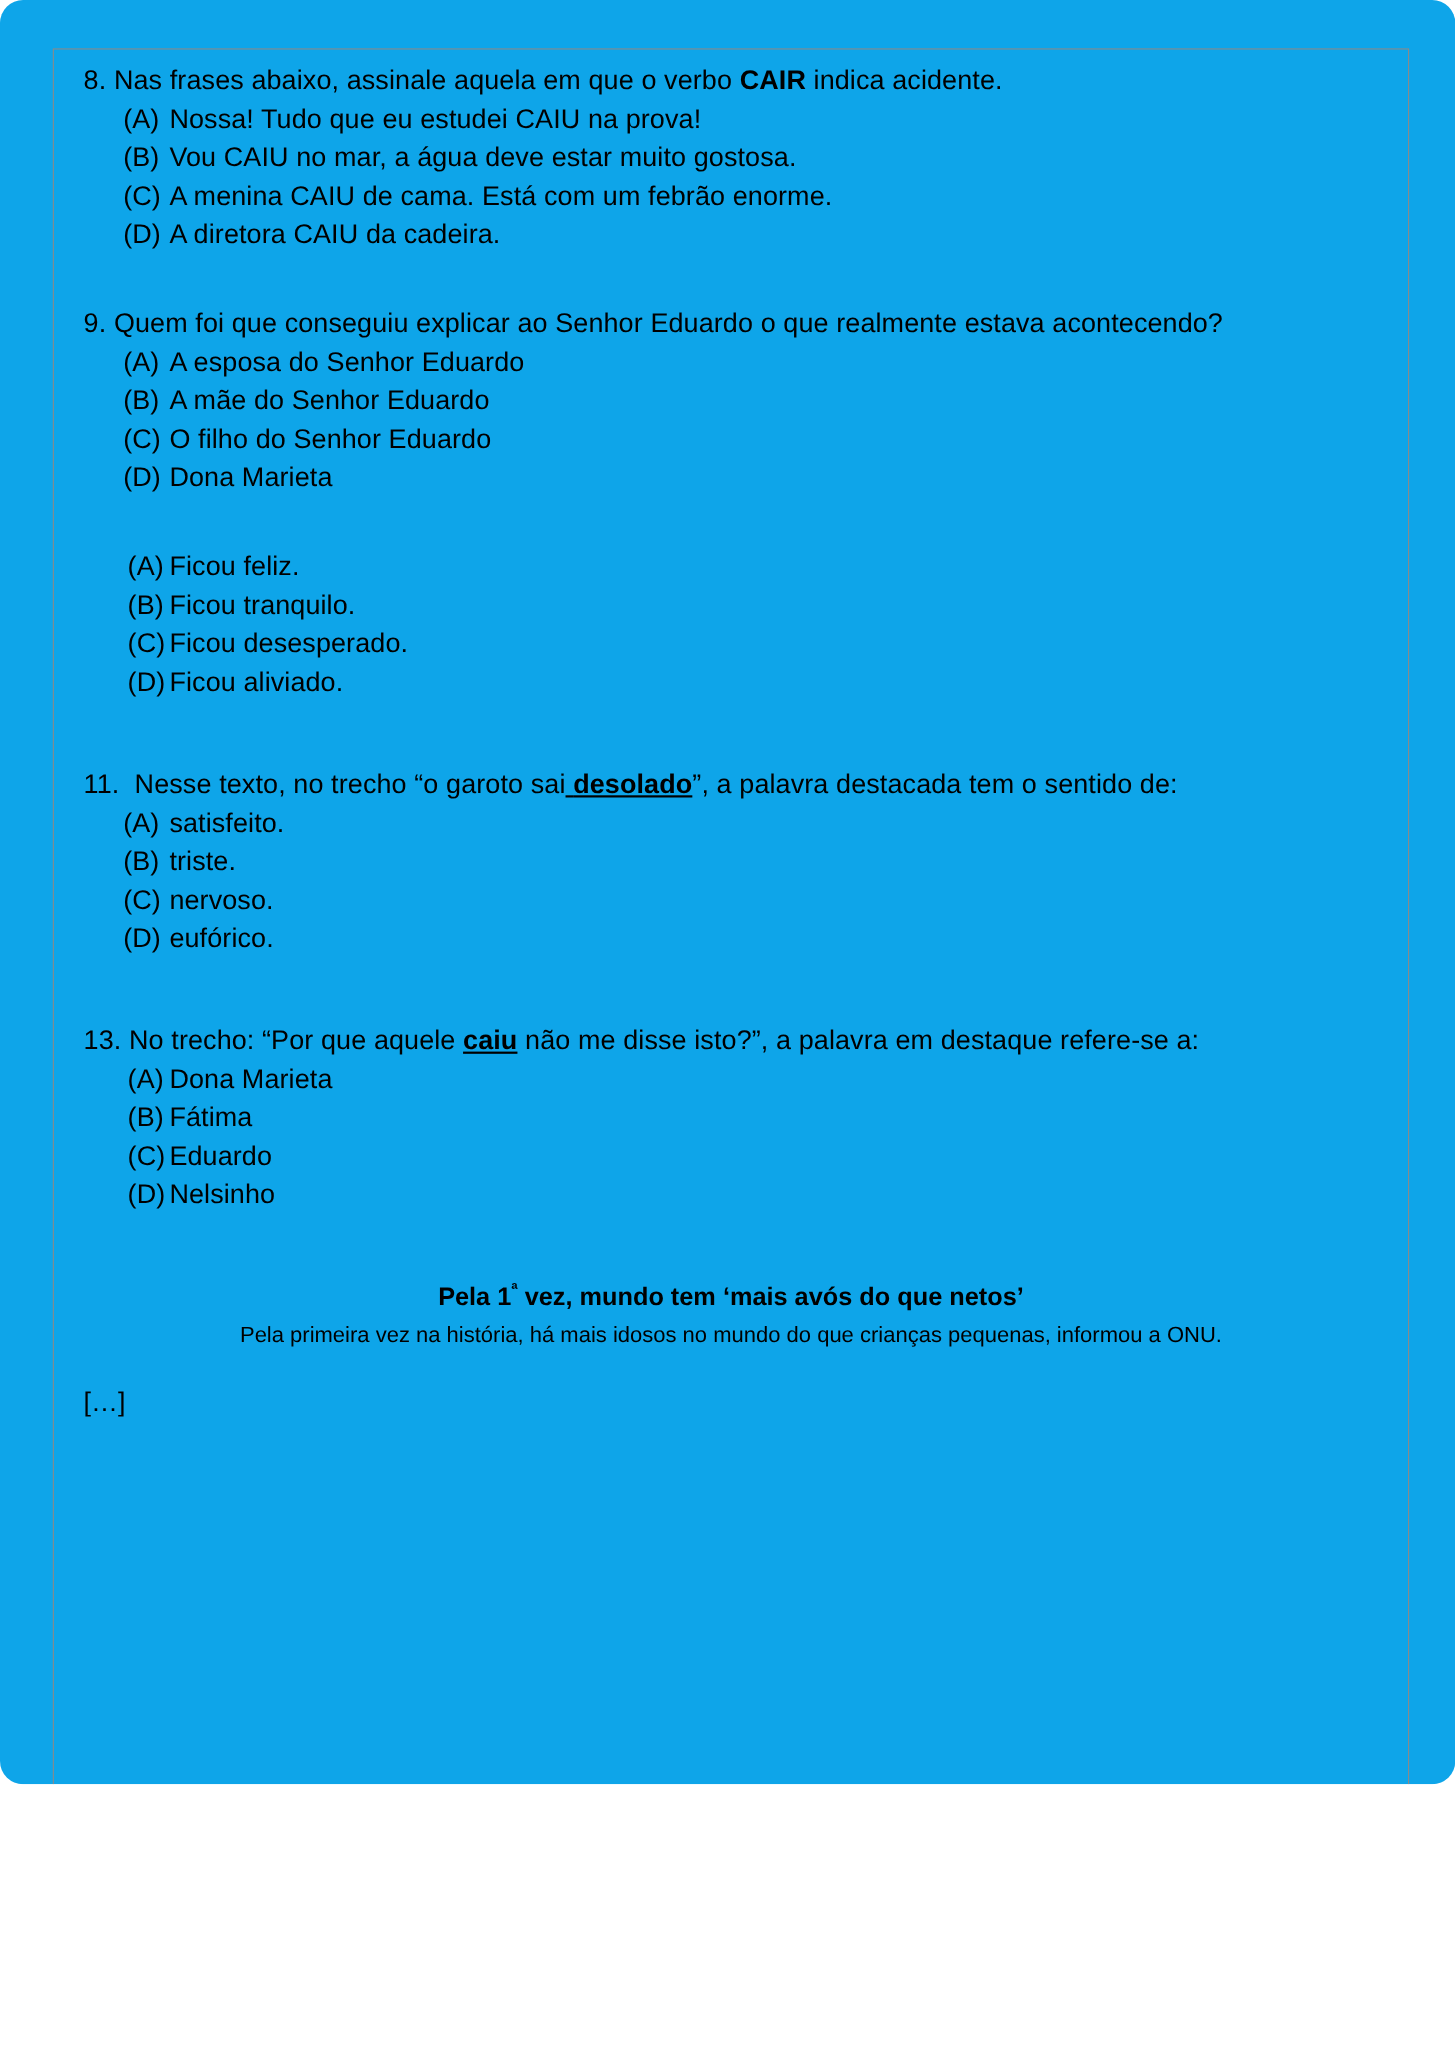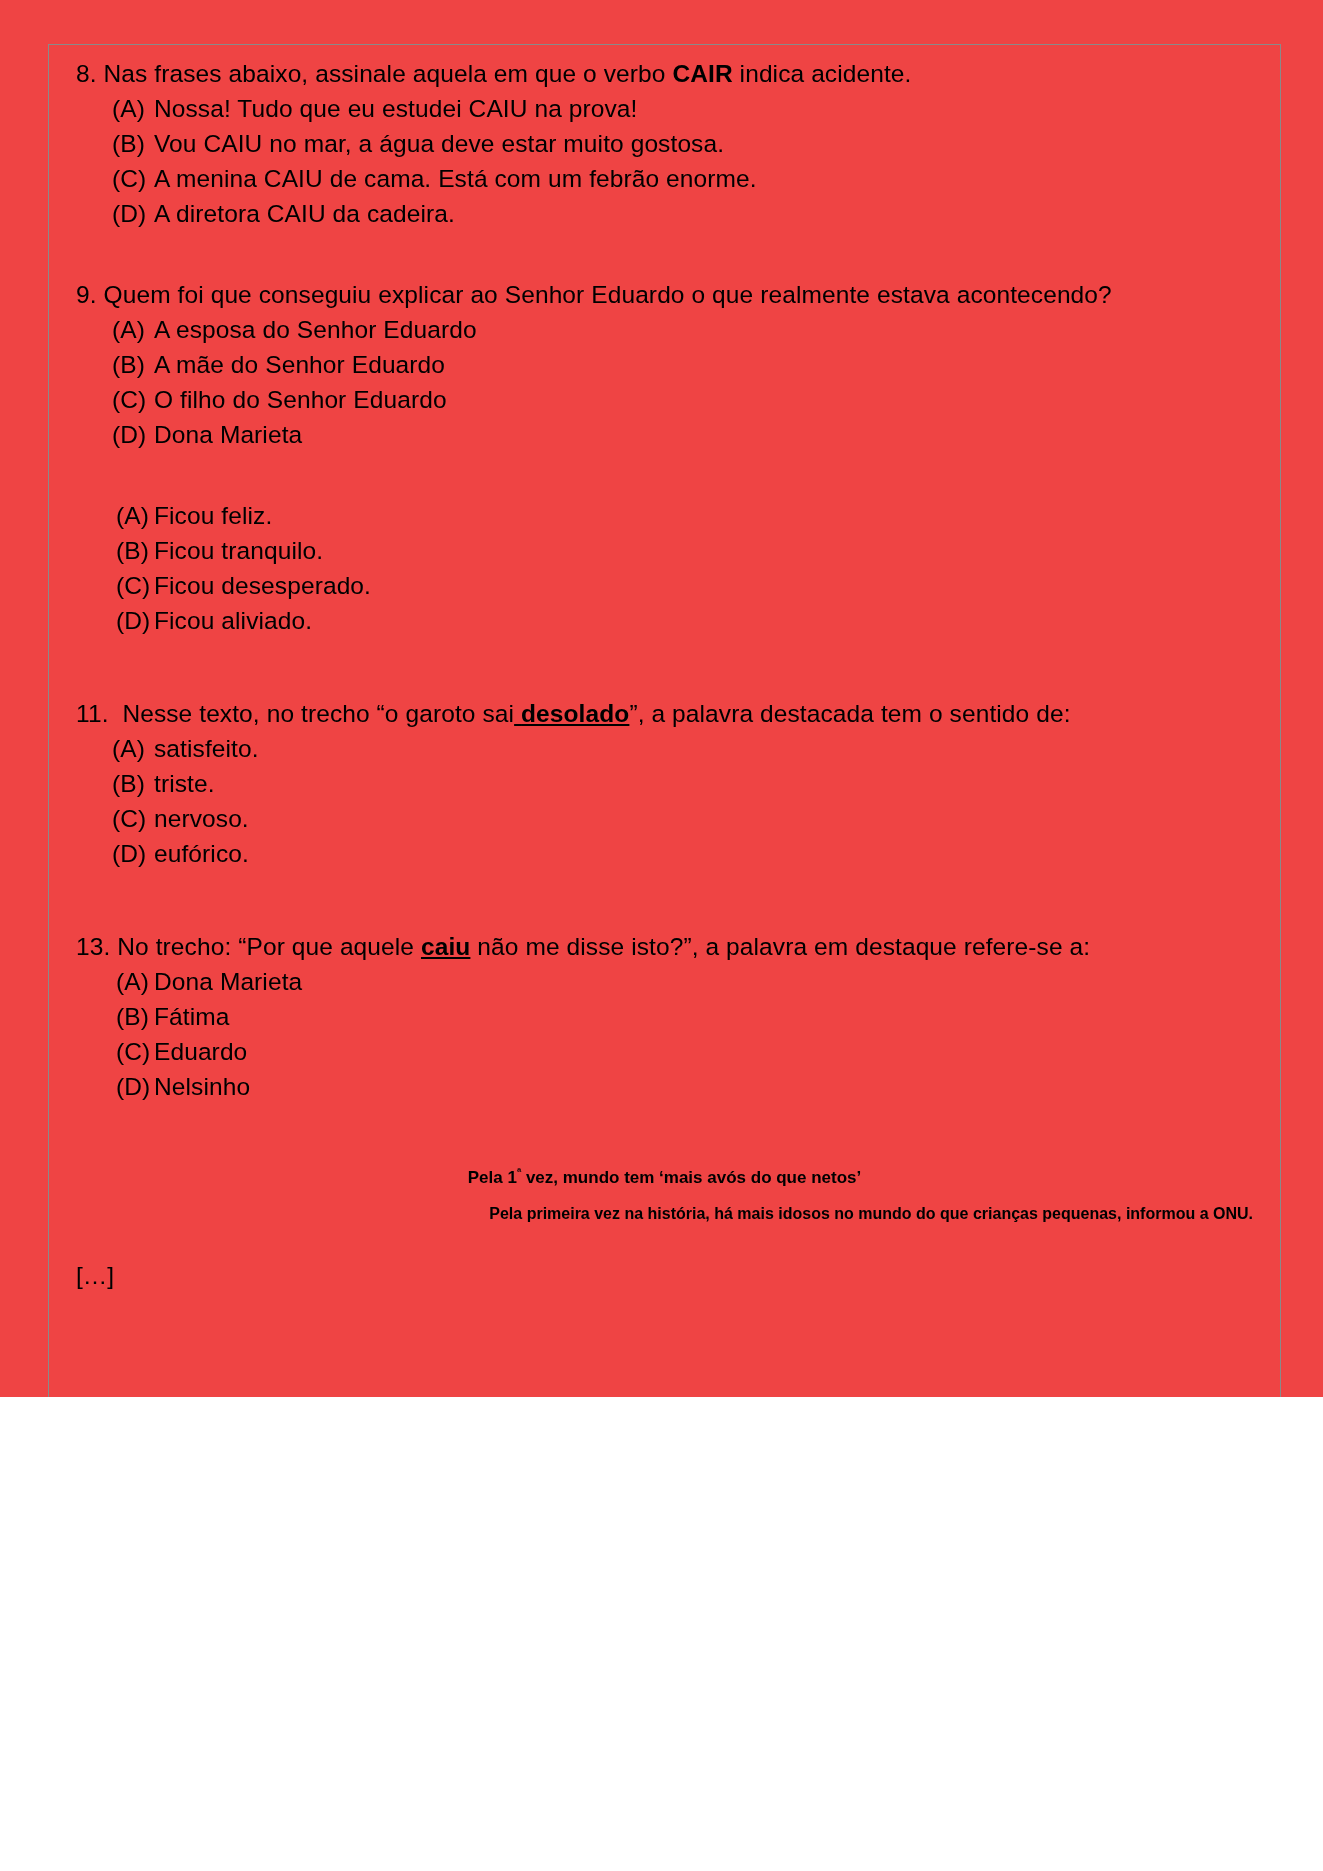--- a/index.html
+++ b/index.html
@@ -8,24 +8,25 @@
     padding: 0;
     background: #ffffff;
   }
   body {
     font-family: "Liberation Sans", sans-serif;
     color: #000000;
   }
   .page {
     position: relative;
     width: 1323px;
-    height: 1397px;
-    background: #ef4444;
+    height: 1622px;
+    background: #0ea5e9;
     box-sizing: border-box;
     overflow: hidden;
+    border-radius: 21px;
   }
   .page-border {
     position: absolute;
     left: 48px;
     top: 44px;
     width: 1233px;
     height: 1748px;
     border: 1px solid #8a8a8a;
     box-sizing: border-box;
     pointer-events: none;
@@ -100,34 +101,34 @@
   }
 
   
   .read-instr {
     font-size: 24.5px;
     line-height: 35px;
     margin: 0 0 40px 0;
   }
   .article-title {
     text-align: center;
-    font-size: 17px;
+    font-size: 23px;
     font-weight: bold;
     line-height: 32px;
     margin: 0 0 6px 0;
   }
   .article-title sup {
     font-size: 0.68em;
     vertical-align: super;
     line-height: 0;
   }
   .article-sub {
-    text-align: right;
-    font-size: 16px;
-    font-weight: bold;
+    text-align: center;
+    font-size: 20px;
+    font-weight: normal;
     line-height: 28px;
     margin: 0 0 30px 0;
   }
   .article-p {
     font-size: 24.5px;
     line-height: 36px;
     margin: 0;
     text-align: left;
   }
   .article-p.indent {

